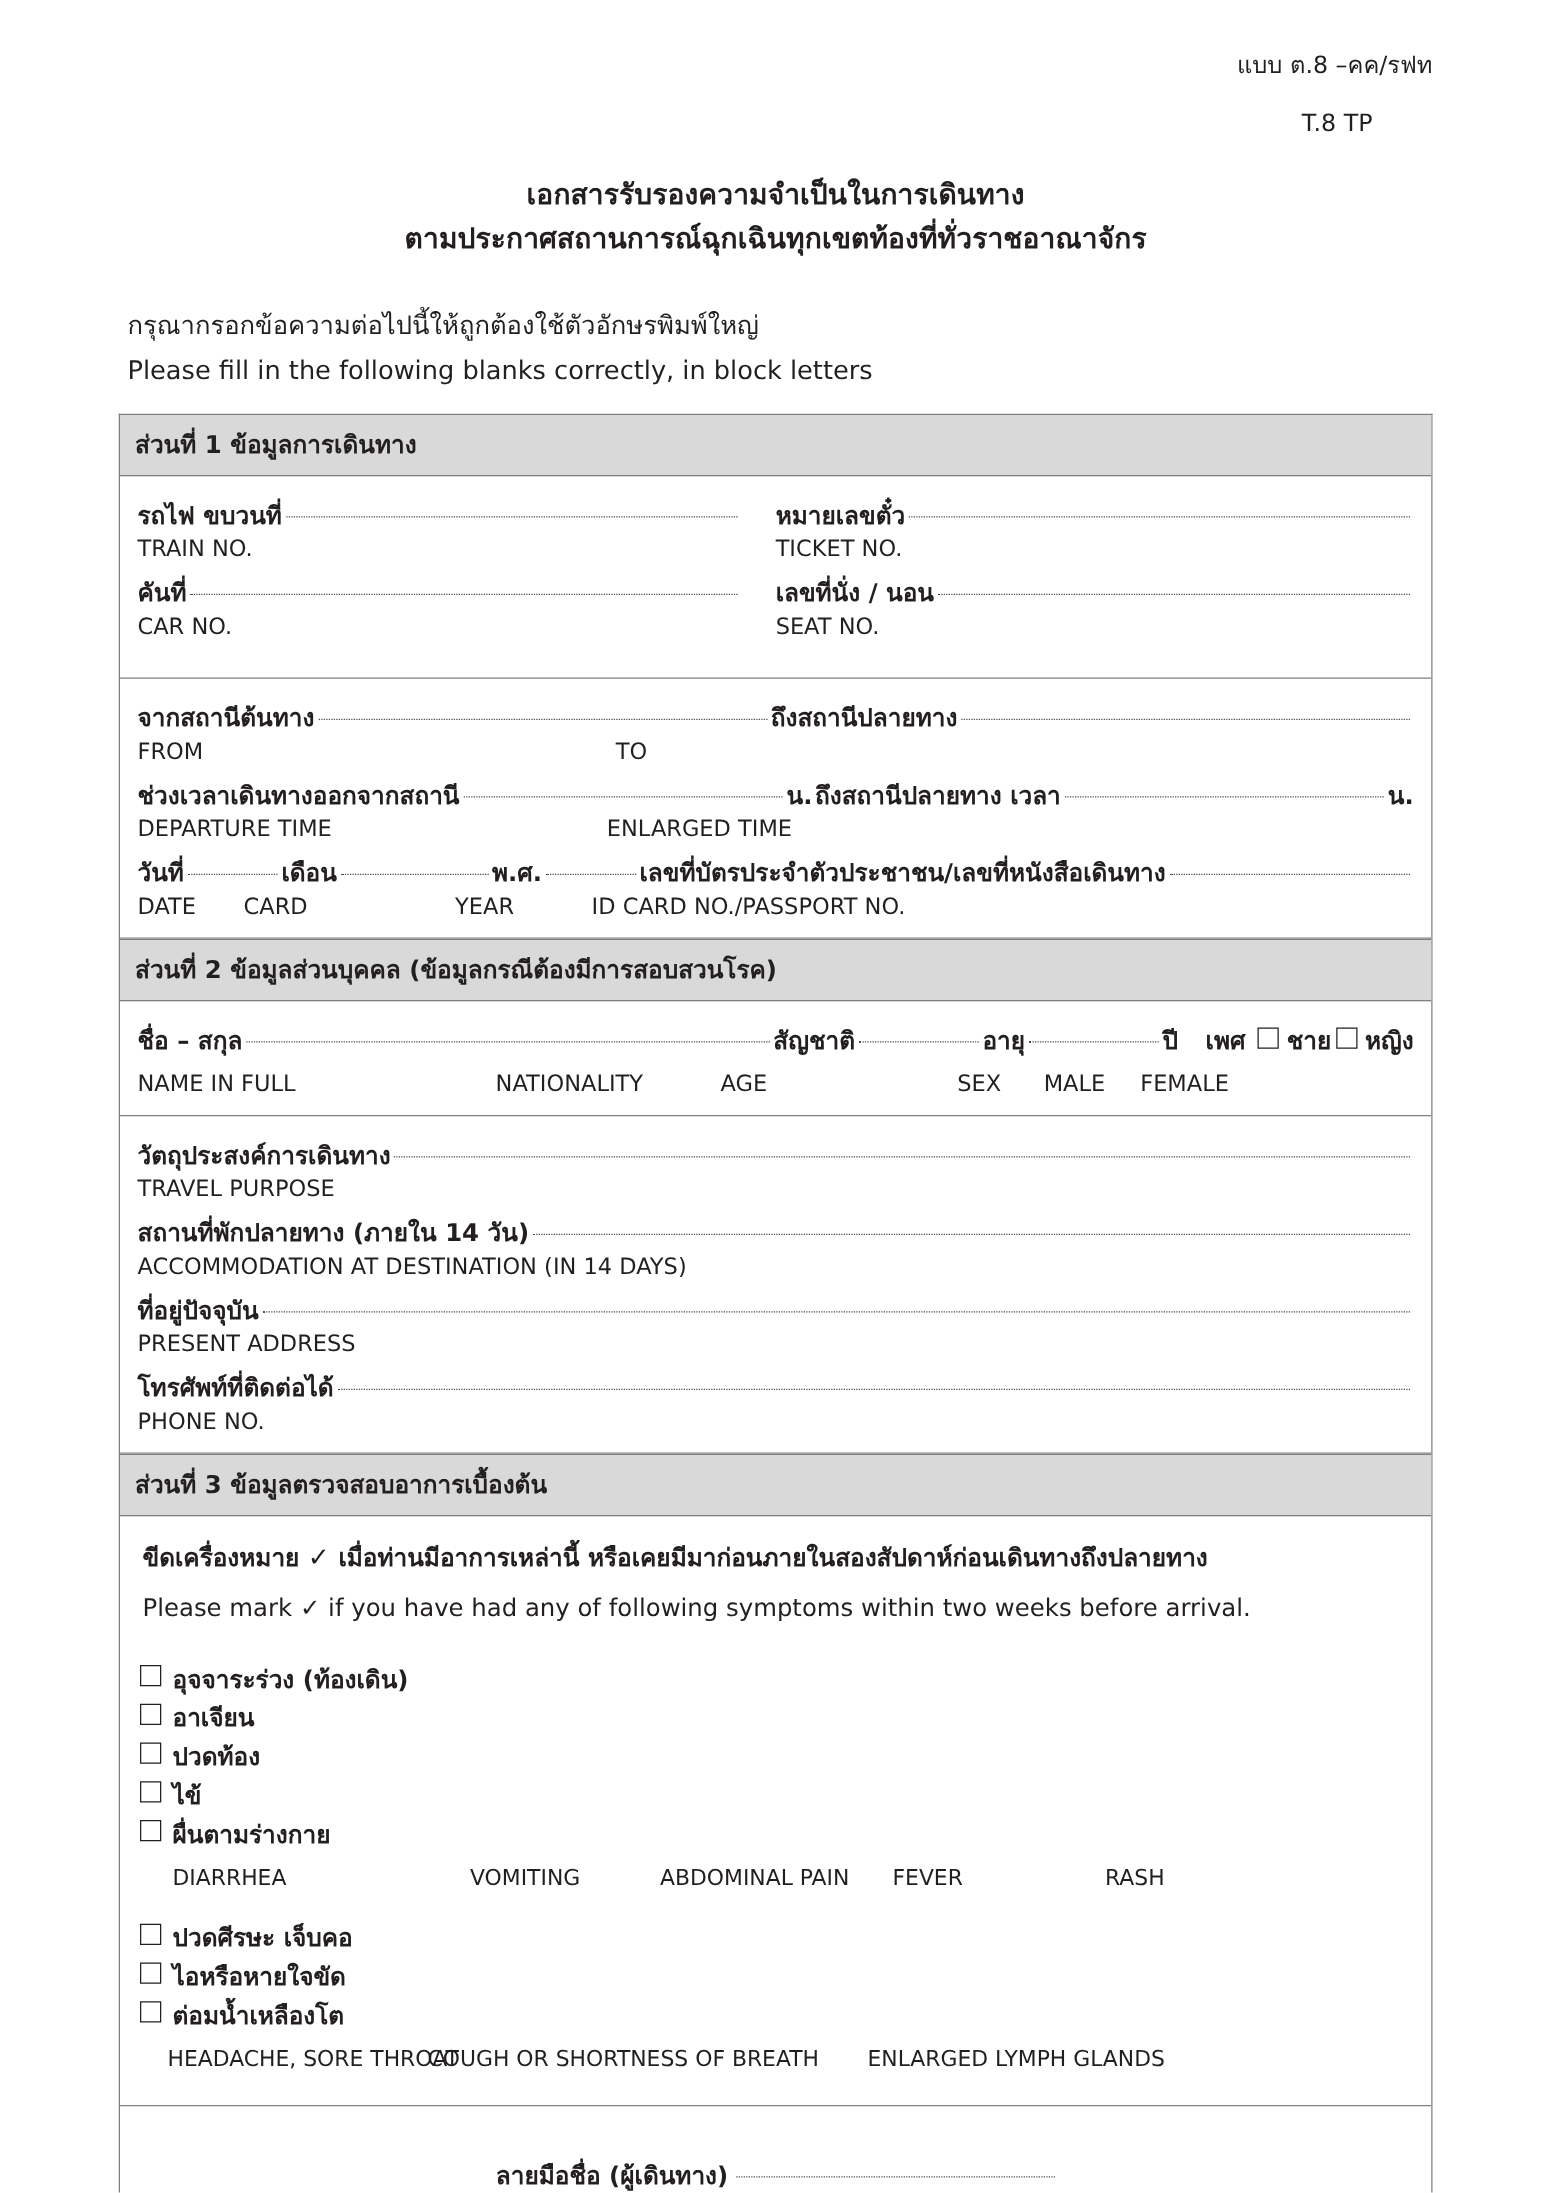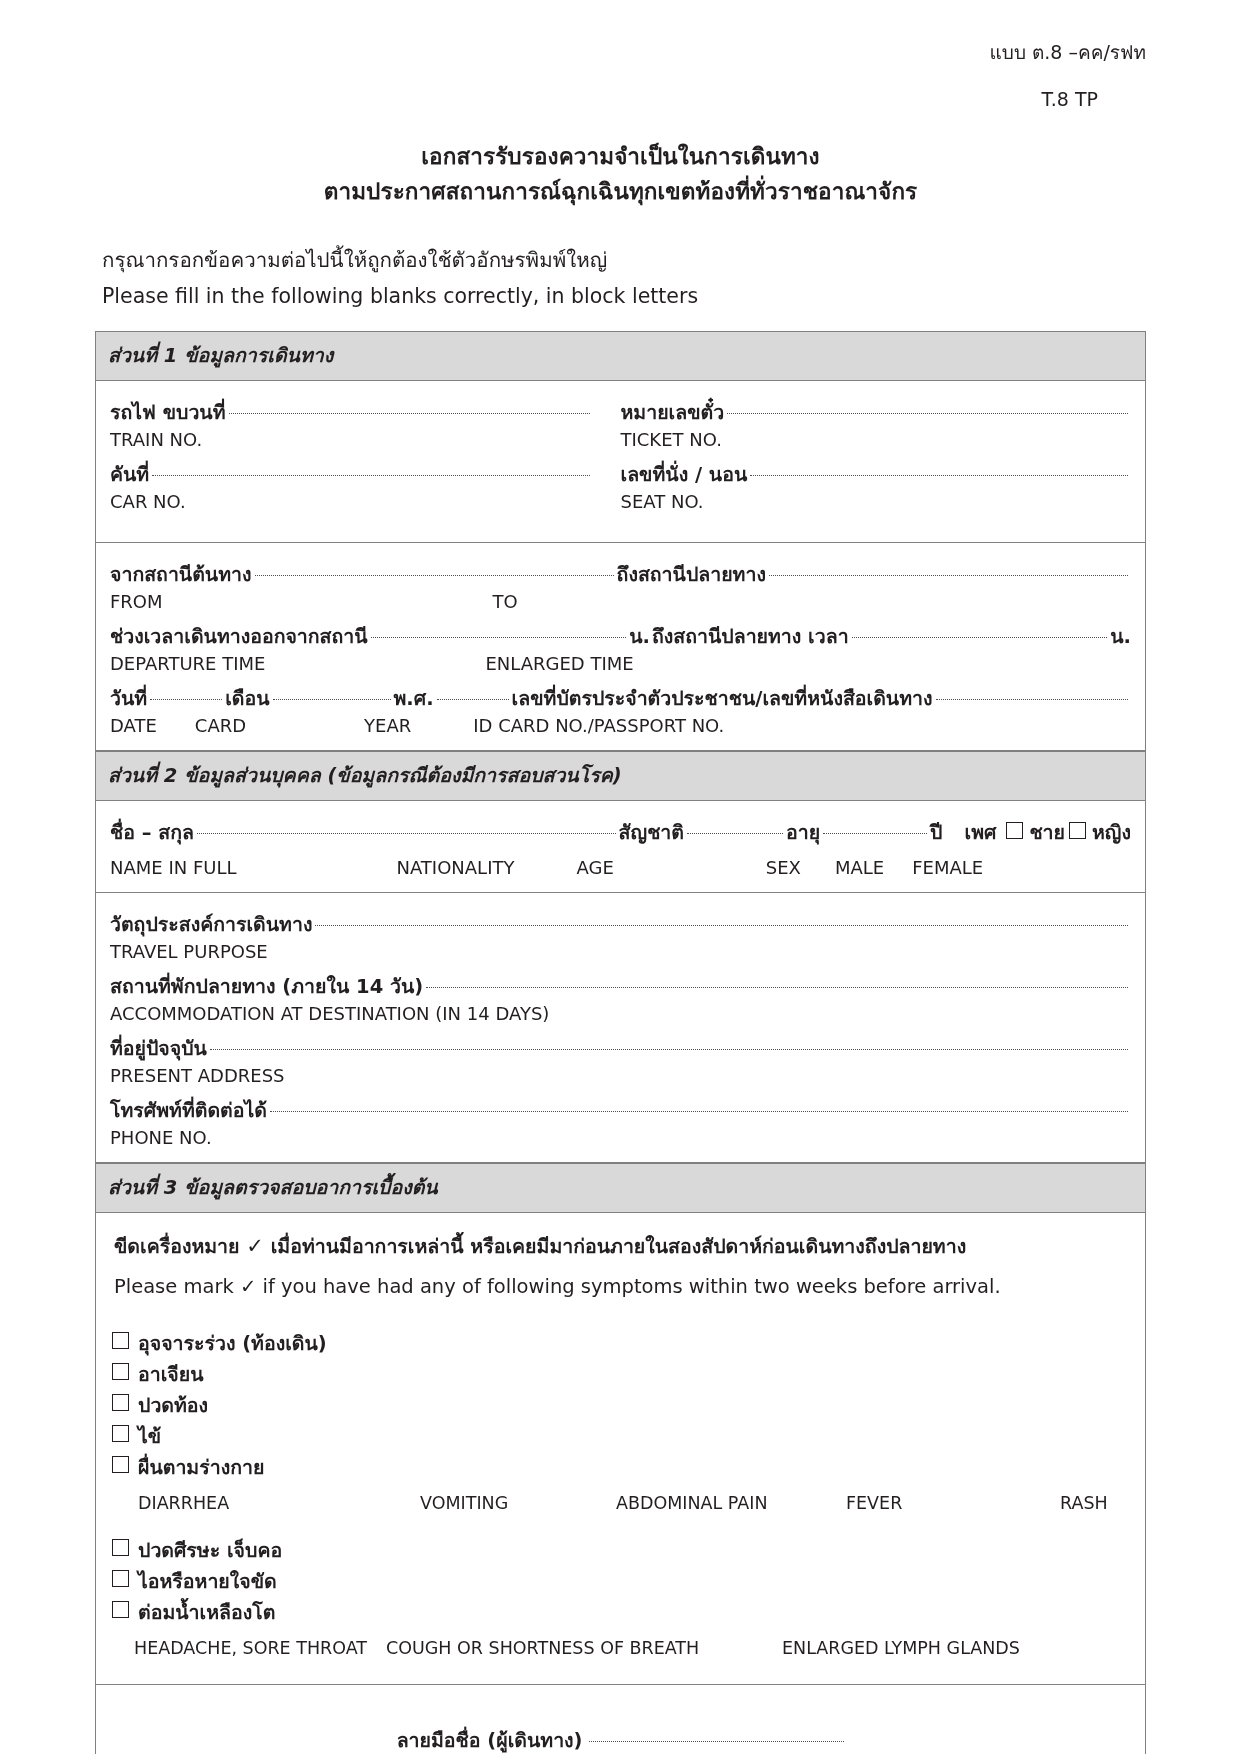--- a/index.html
+++ b/index.html
@@ -56,21 +56,20 @@
     border: 1.3px solid #808080;
     border-bottom: none;
   }
   .band {
     background: #d9d9d9;
     border-bottom: 1.3px solid #808080;
     border-top: 1.3px solid #808080;
     padding: 8px 12px 9px 12px;
     font-size: 19.5px;
     font-weight: bold;
-    font-style: italic;
   }
   .band.first { border-top: none; }
   .blk {
     border-bottom: 1.3px solid #808080;
     padding: 16px 14px 14px 14px;
   }
 
   .row { display: flex; align-items: baseline; text-align: center; }
   .th-l { font-weight: bold; font-size: 19.5px; white-space: nowrap; }
   .dots {
@@ -107,21 +106,21 @@
   .box {
     width: 17px; height: 17px;
     border: 1.4px solid #231f20;
     display: inline-block;
     margin-right: 9px;
     margin-top: 4px;
     flex: 0 0 auto;
   }
   .sym-th { font-size: 19.5px; font-weight: bold; white-space: nowrap; }
   .sym-en { font-size: 17.5px; white-space: nowrap; }
-  .sym-en-line { display: flex; margin-top: 6px; margin-bottom: 4px; gap: 44px; }
+  .sym-en-line { display: flex; margin-top: 6px; margin-bottom: 4px; }
 
   
   .sign {
     border-bottom: 1.3px solid #808080;
     padding: 40px 0 40px 0;
     text-align: center;
   }
   .sign .l1 { font-size: 19.5px; font-weight: bold; }
   .sign .l1 .d {
     display: inline-block;

